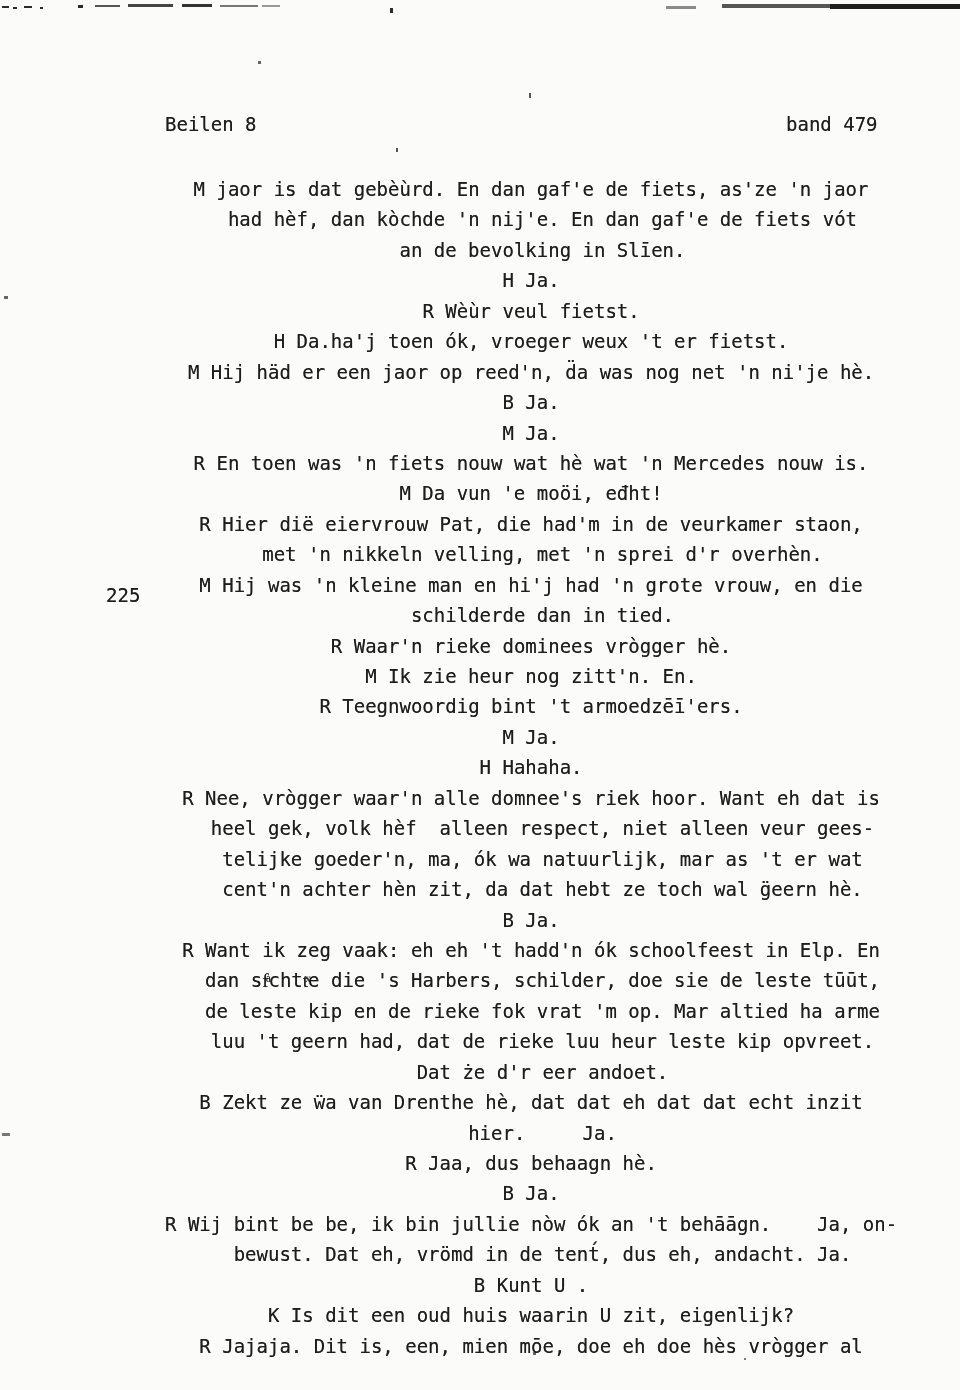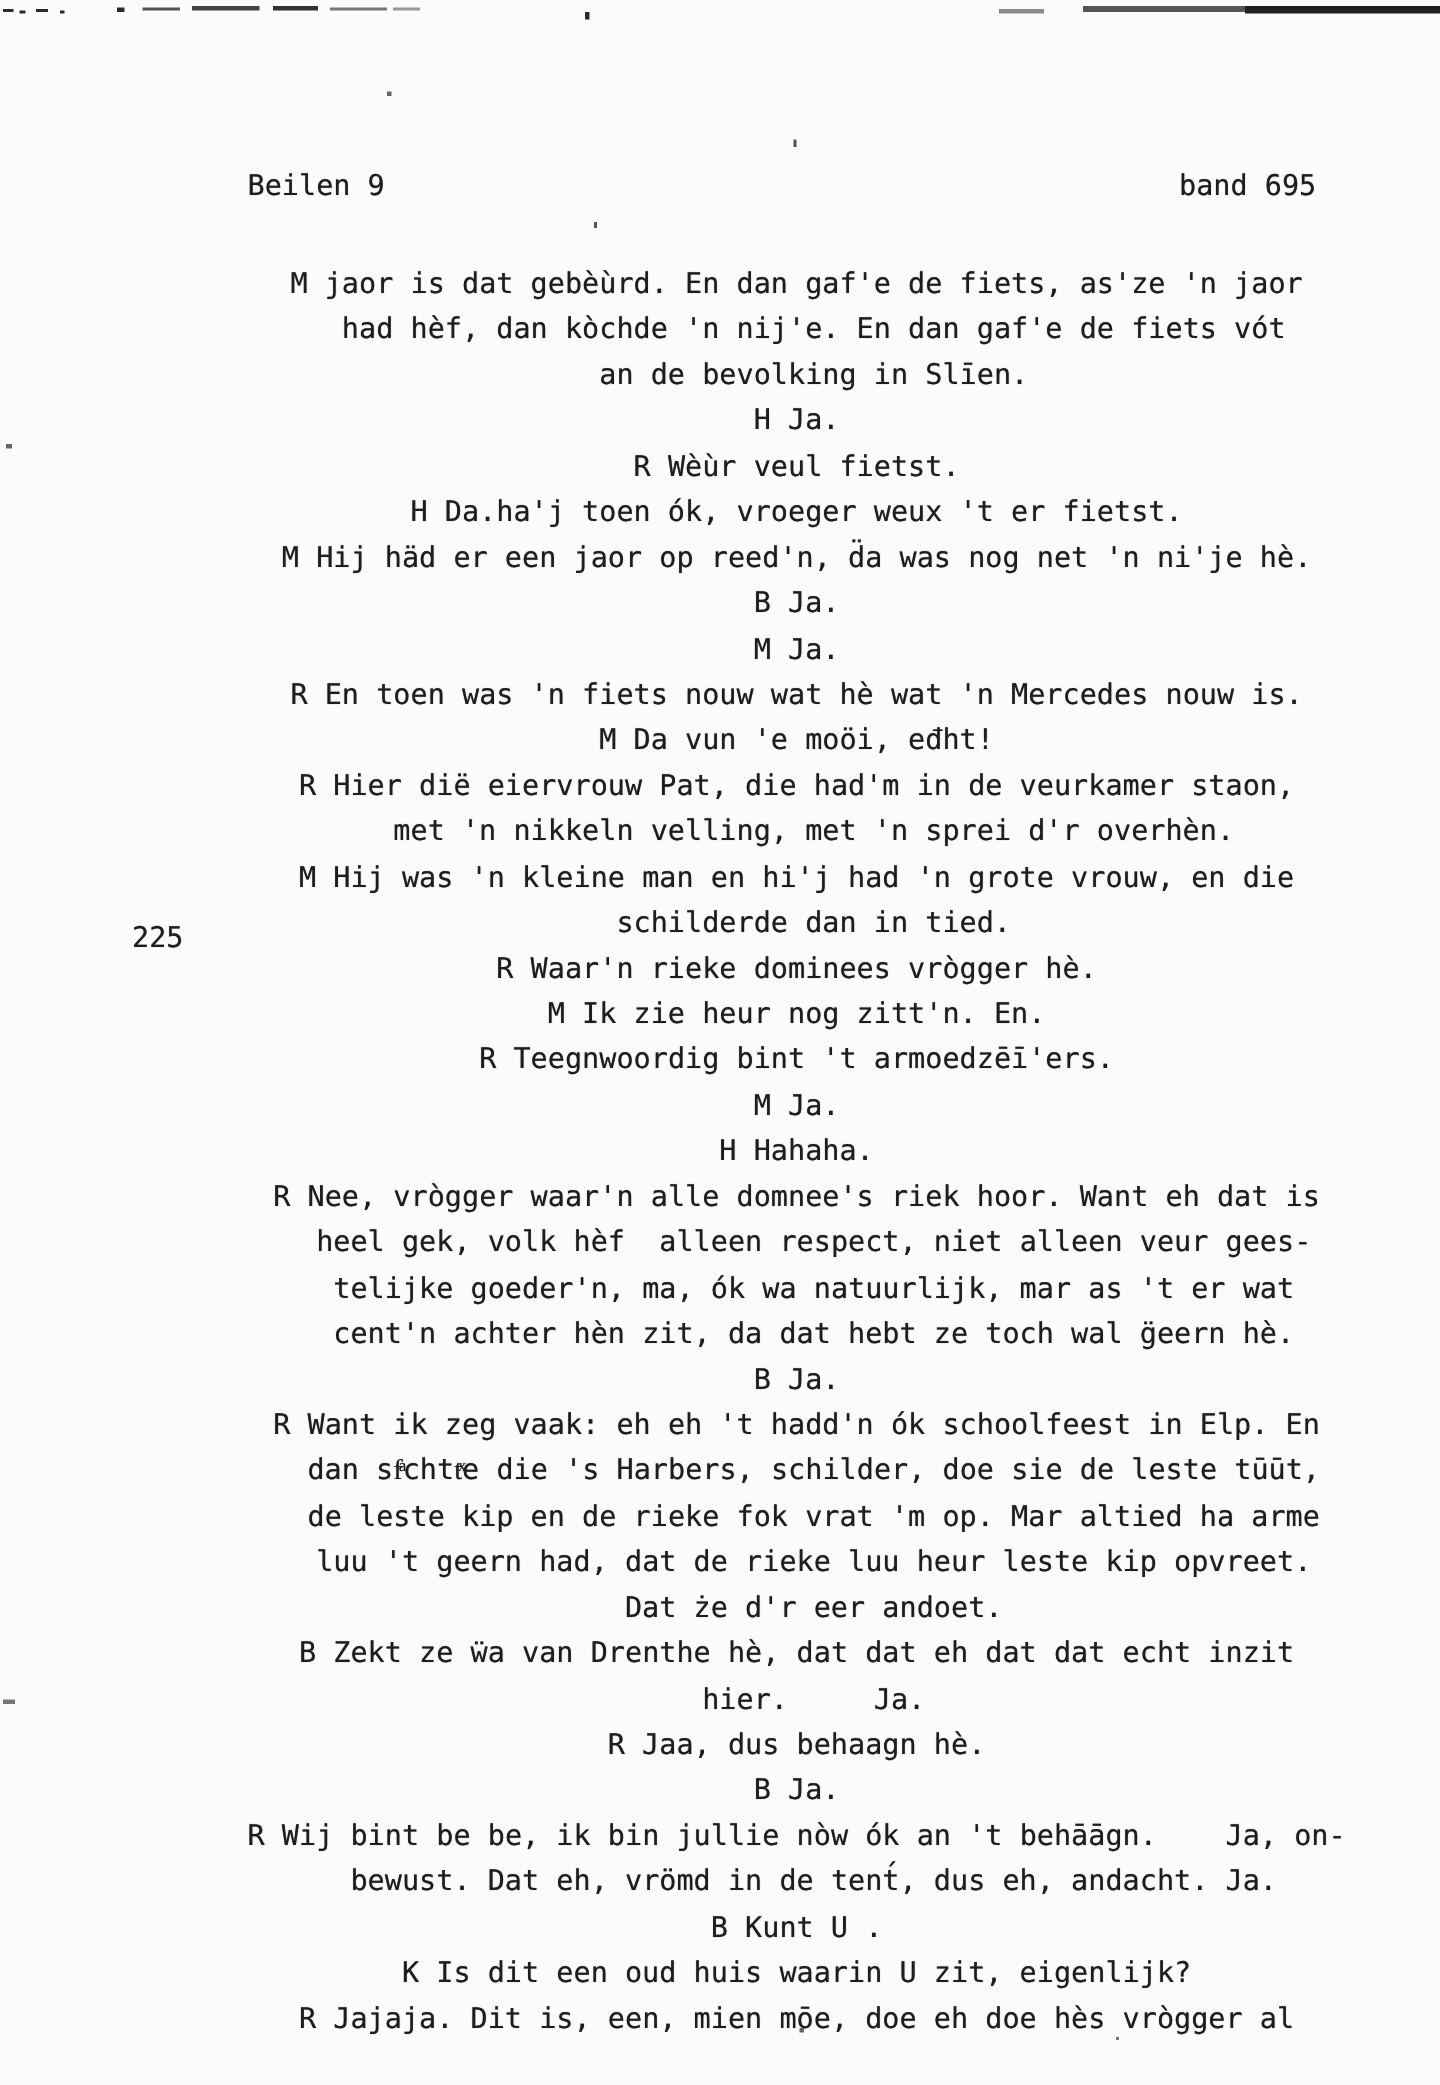--- a/index.html
+++ b/index.html
@@ -74,20 +74,20 @@
   <div class="artifact" style="left:722px;top:4px;width:110px;height:4px;background:#565656"></div>
   <div class="artifact" style="left:830px;top:4px;width:130px;height:5px;background:#1f1f1f"></div>
   <div class="artifact" style="left:258px;top:61px;width:3px;height:3px;background:#666"></div>
   <div class="artifact" style="left:529px;top:93px;width:2px;height:5px;background:#555"></div>
   <div class="artifact" style="left:396px;top:148px;width:2px;height:4px;background:#555"></div>
   <div class="artifact" style="left:4px;top:296px;width:4px;height:3px;background:#666"></div>
   <div class="artifact" style="left:2px;top:1133px;width:8px;height:3px;background:#777"></div>
   <div class="artifact" style="left:533px;top:1352px;width:3px;height:3px;background:#666"></div>
   <div class="artifact" style="left:744px;top:1358px;width:2px;height:2px;background:#777"></div>
 
-  <div class="hdr-left">Beilen 9</div>
-  <div class="hdr-right">band 695</div>
+  <div class="hdr-left">Beilen 8</div>
+  <div class="hdr-right">band 479</div>
 
-  <div class="margin-num" style="top: 610px;">225</div>
+  <div class="margin-num" style="top: 580px; margin-left: 18px;">225</div>
 
   <div class="transcript"><div class="line">M jaor is dat gebèùrd. En dan gaf'e de fiets, as'ze 'n jaor</div><div class="line">  had hèf, dan kòchde 'n nij'e. En dan gaf'e de fiets vót</div><div class="line">  an de bevolking in Slīen.</div><div class="line">H Ja.</div><div class="line">R Wèùr veul fietst.</div><div class="line">H Da.ha'j toen ók, vroeger weux 't er fietst.</div><div class="line">M Hij häd er een jaor op reed'n, d̈a was nog net 'n ni'je hè.</div><div class="line">B Ja.</div><div class="line">M Ja.</div><div class="line">R En toen was 'n fiets nouw wat hè wat 'n Mercedes nouw is.</div><div class="line">M Da vun 'e moöi, eđht!</div><div class="line">R Hier dië eiervrouw Pat, die had'm in de veurkamer staon,</div><div class="line">  met 'n nikkeln velling, met 'n sprei d'r overhèn.</div><div class="line">M Hij was 'n kleine man en hi'j had 'n grote vrouw, en die</div><div class="line">  schilderde dan in tied.</div><div class="line">R Waar'n rieke dominees vrògger hè.</div><div class="line">M Ik zie heur nog zitt'n. En.</div><div class="line">R Teegnwoordig bint 't armoedzēī'ers.</div><div class="line">M Ja.</div><div class="line">H Hahaha.</div><div class="line">R Nee, vrògger waar'n alle domnee's riek hoor. Want eh dat is</div><div class="line">  heel gek, volk hèf  alleen respect, niet alleen veur gees-</div><div class="line">  telijke goeder'n, ma, ók wa natuurlijk, mar as 't er wat</div><div class="line">  cent'n achter hèn zit, da dat hebt ze toch wal g̈eern hè.</div><div class="line">B Ja.</div><div class="line">R Want ik zeg vaak: eh eh 't hadd'n ók schoolfeest in Elp. En</div><div class="line">  dan sfͣchttͯe die 's Harbers, schilder, doe sie de leste tūūt,</div><div class="line">  de leste kip en de rieke fok vrat 'm op. Mar altied ha arme</div><div class="line">  luu 't geern had, dat de rieke luu heur leste kip opvreet.</div><div class="line">  Dat że d'r eer andoet.</div><div class="line">B Zekt ze ẅa van Drenthe hè, dat dat eh dat dat echt inzit</div><div class="line">  hier.     Ja.</div><div class="line">R Jaa, dus behaagn hè.</div><div class="line">B Ja.</div><div class="line">R Wij bint be be, ik bin jullie nòw ók an 't behāāgn.    Ja, on-</div><div class="line">  bewust. Dat eh, vrömd in de tent́, dus eh, andacht. Ja.</div><div class="line">B Kunt U .</div><div class="line">K Is dit een oud huis waarin U zit, eigenlijk?</div><div class="line">R Jajaja. Dit is, een, mien mōe, doe eh doe hès vrògger al</div></div>
 
 </div>
 
 </body></html>

